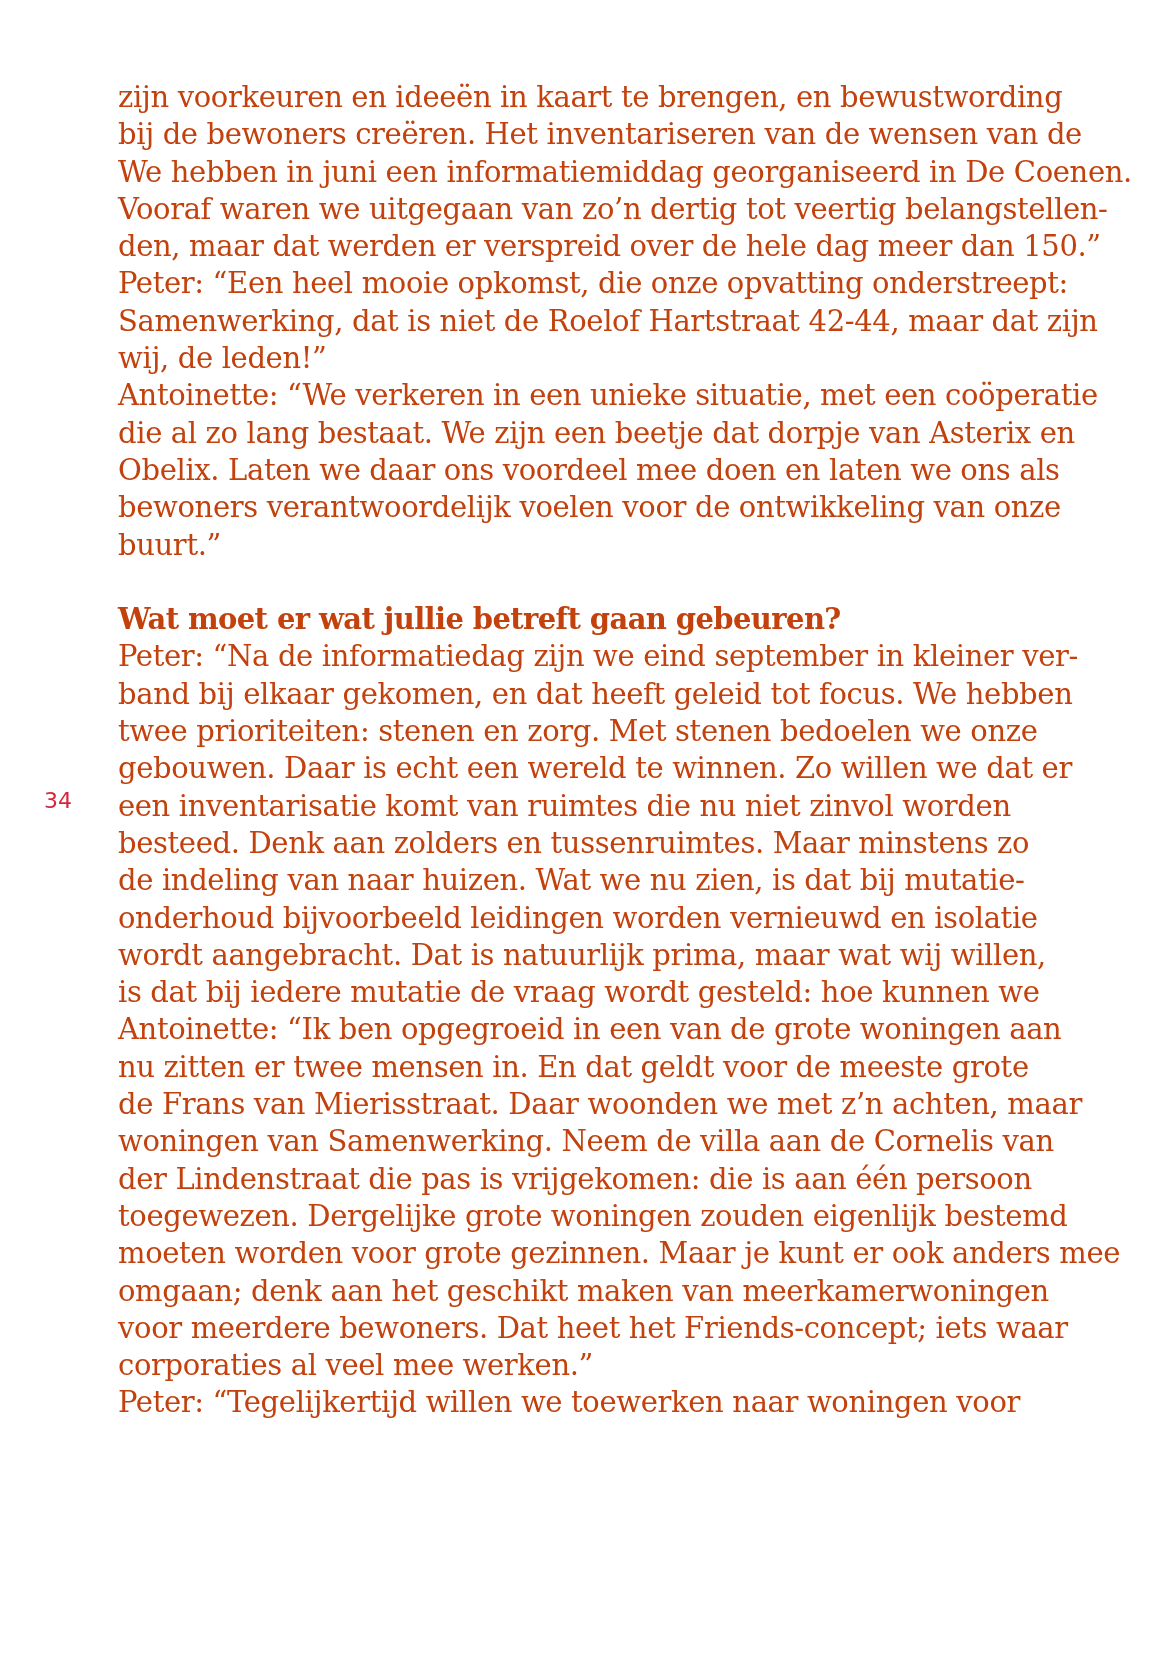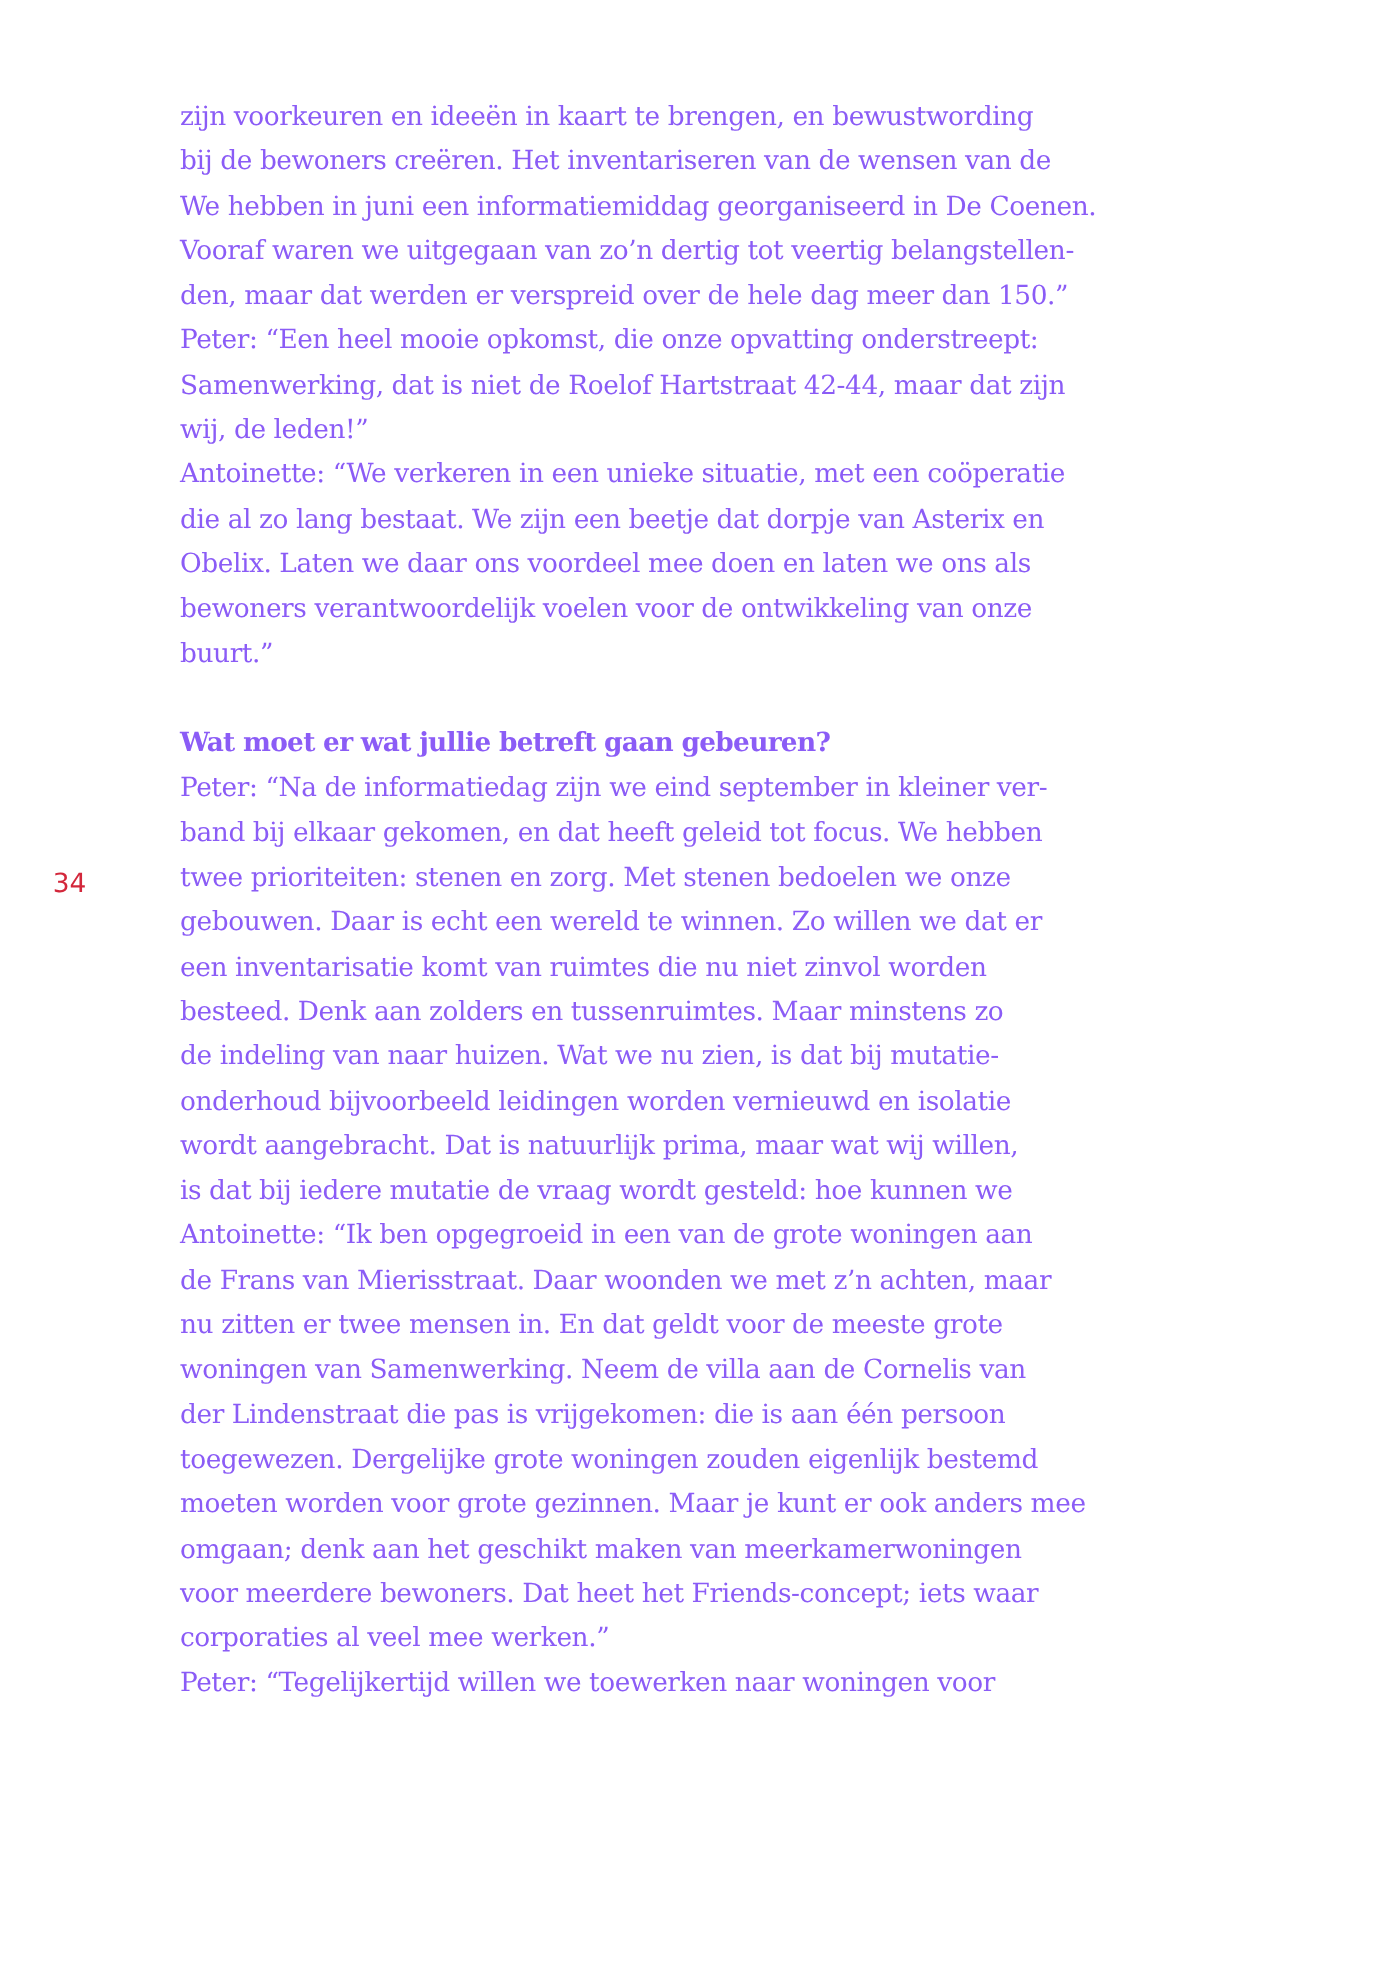--- a/index.html
+++ b/index.html
@@ -1,29 +1,28 @@
 <!DOCTYPE html>
 <html><head>
   <meta charset="utf-8">
   <style>
     html, body { margin: 0; padding: 0; background: #ffffff; }
     body { width: 1166px; height: 1654px; position: relative; overflow: hidden; }
     .page { position: absolute; left: 0; top: 0; width: 1166px; height: 1654px; background: #fff; }
     .text-col {
       position: absolute; left: 118px; top: 79px; width: 880px;
       font-family: "DejaVu Serif", serif;
-      font-size: 22px; line-height: 37.3px; color: #8b5cf6;
+      font-size: 29px; line-height: 37.3px; color: #c2410c;
       letter-spacing: -0.35px;
-      margin-left: 32px;
     }
     .line { display: block; white-space: nowrap; }
     .gap { display: block; height: 37.3px; }
     .heading { display: block; white-space: nowrap; font-weight: bold; letter-spacing: -0.6px; }
     .page-number {
-      position: absolute; left: 44px; top: 724px;
+      position: absolute; left: 44px; top: 788px;
       font-family: "DejaVu Sans", sans-serif; font-size: 22px; color: #d3273b;
     }
   </style>
 </head>
 <body>
 
 <div class="page">
   <div class="page-number">34</div>
   <div class="text-col">
     <div id="p1">
@@ -48,22 +47,22 @@
         <span class="line">band bij elkaar gekomen, en dat heeft geleid tot focus. We hebben</span>
         <span class="line">twee prioriteiten: stenen en zorg. Met stenen bedoelen we onze</span>
         <span class="line">gebouwen. Daar is echt een wereld te winnen. Zo willen we dat er</span>
         <span class="line">een inventarisatie komt van ruimtes die nu niet zinvol worden</span>
         <span class="line">besteed. Denk aan zolders en tussenruimtes.  Maar minstens zo</span>
         <span class="line">de indeling van naar huizen. Wat we nu zien, is dat bij mutatie-</span>
         <span class="line">onderhoud bijvoorbeeld leidingen worden vernieuwd en isolatie</span>
         <span class="line">wordt aangebracht. Dat is natuurlijk prima, maar wat wij willen,</span>
         <span class="line">is dat bij iedere mutatie de vraag wordt gesteld: hoe kunnen we</span>
         <span class="line">Antoinette: “Ik ben opgegroeid in een van de grote woningen aan</span>
+        <span class="line">nu zitten er twee mensen in. En dat geldt voor de meeste grote</span>
         <span class="line">de Frans van Mierisstraat. Daar woonden we met z’n achten, maar</span>
-        <span class="line">nu zitten er twee mensen in. En dat geldt voor de meeste grote</span>
         <span class="line">woningen van Samenwerking. Neem de villa aan de Cornelis van</span>
         <span class="line">der Lindenstraat die pas is vrijgekomen: die is aan één persoon</span>
         <span class="line">toegewezen. Dergelijke grote woningen zouden eigenlijk bestemd</span>
         <span class="line">moeten worden voor grote gezinnen. Maar je kunt er ook anders mee</span>
         <span class="line">omgaan; denk aan het geschikt maken van meerkamerwoningen</span>
         <span class="line">voor meerdere bewoners. Dat heet het Friends-concept; iets waar</span>
         <span class="line">corporaties al veel mee werken.”</span>
         <span class="line">Peter: “Tegelijkertijd willen we toewerken naar woningen voor</span>
       </div>
   </div>

